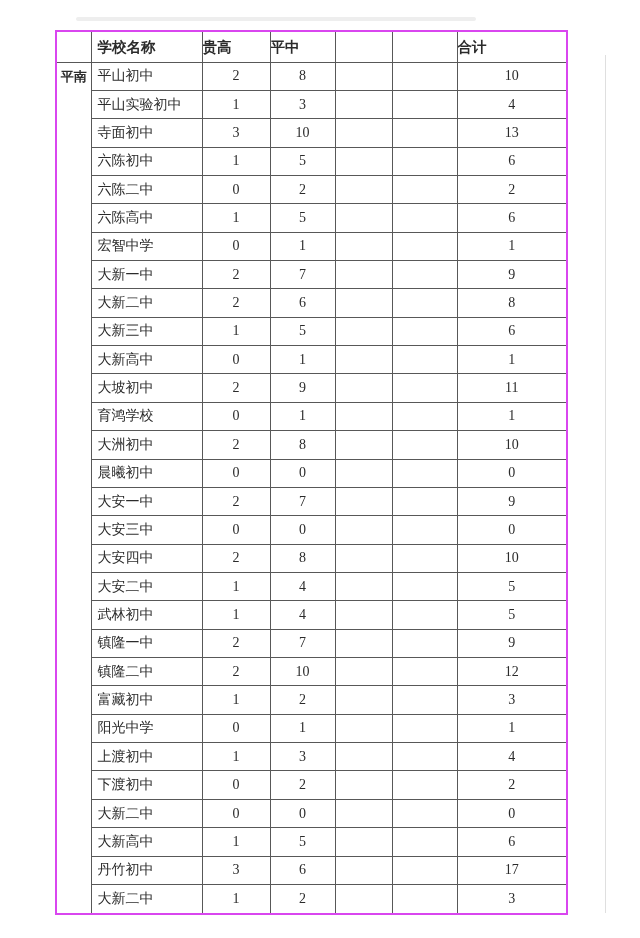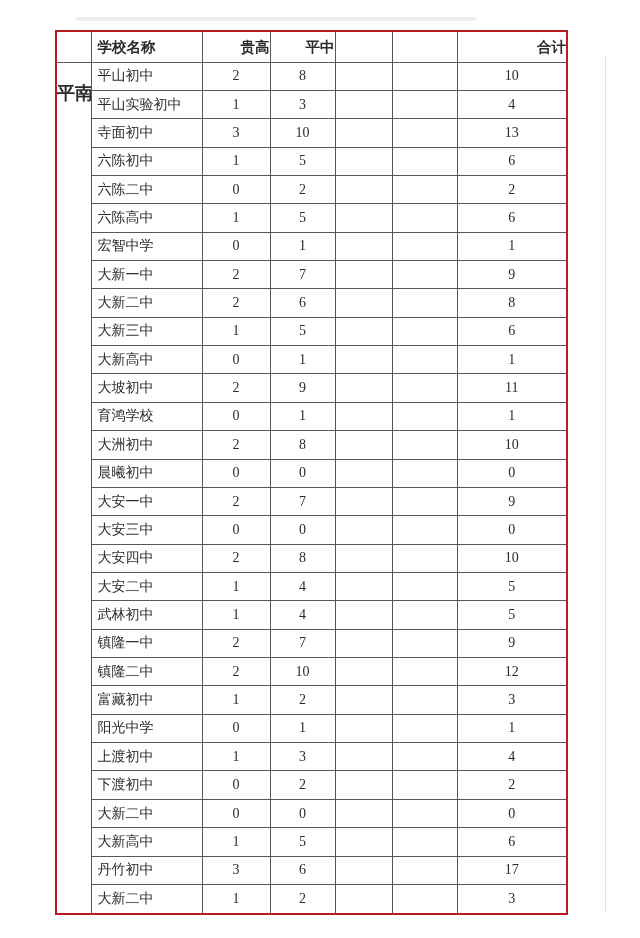--- a/index.html
+++ b/index.html
@@ -17,56 +17,56 @@
     overflow: hidden;
   }
   table.school-table {
     position: absolute;
     left: 55px;
     top: 30px;
     width: 511px;
     height: 885px;
     border-collapse: collapse;
     table-layout: fixed;
-    border: 2px solid #b91c1c;
+    border: 2px solid #d946ef;
   }
   .school-table th,
   .school-table td {
     border: 1px solid #585858;
     font-size: 14px;
     line-height: 1;
     padding: 0;
     overflow: hidden;
     white-space: nowrap;
     color: #2b2b2b;
   }
   .school-table thead tr { height: 31px; }
   .school-table th {
     font-weight: bold;
     font-size: 14.5px;
-    text-align: right;
+    text-align: left;
   }
   .school-table th.h-name {
     text-align: left;
     padding-left: 6px;
   }
   .school-table td.name {
     text-align: left;
     padding-left: 6px;
     margin-left: 12px;
   }
   .school-table td.num {
     text-align: center;
   }
   .school-table td.region-cell {
     vertical-align: top;
     text-align: center;
     font-weight: bold;
-    font-size: 18px;
-    padding-top: 21px;
+    font-size: 13px;
+    padding-top: 7px;
   }
   
   .scan-smudge-top {
     position: absolute;
     left: 76px;
     top: 17px;
     width: 400px;
     height: 4px;
     background: rgba(90, 90, 90, 0.10);
     border-radius: 2px;

